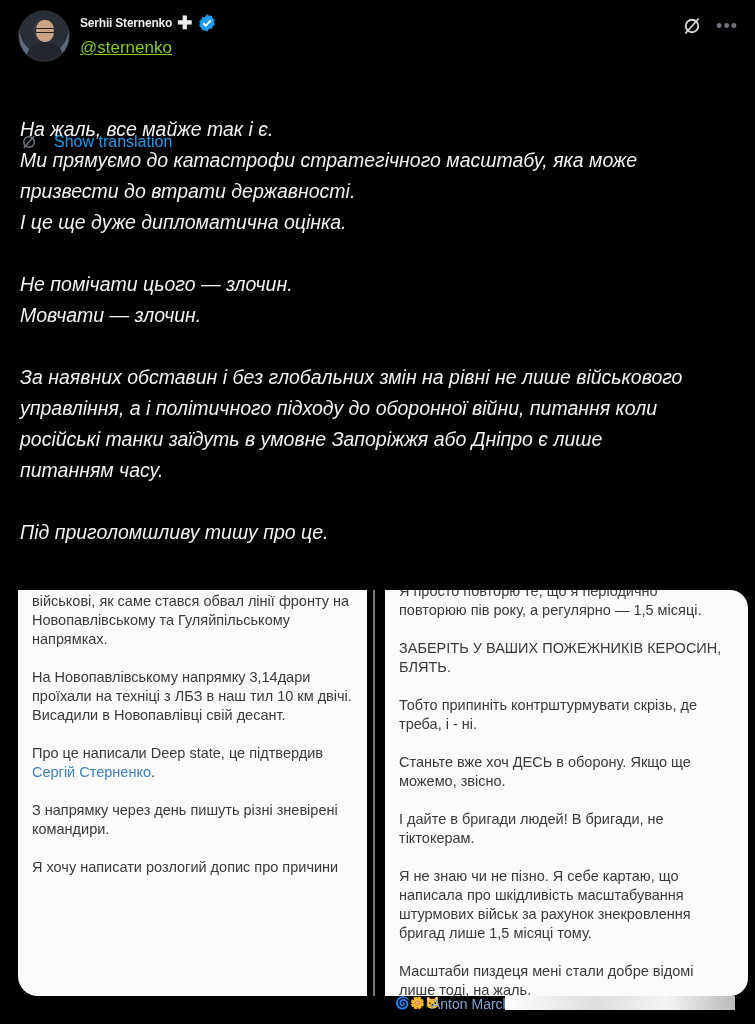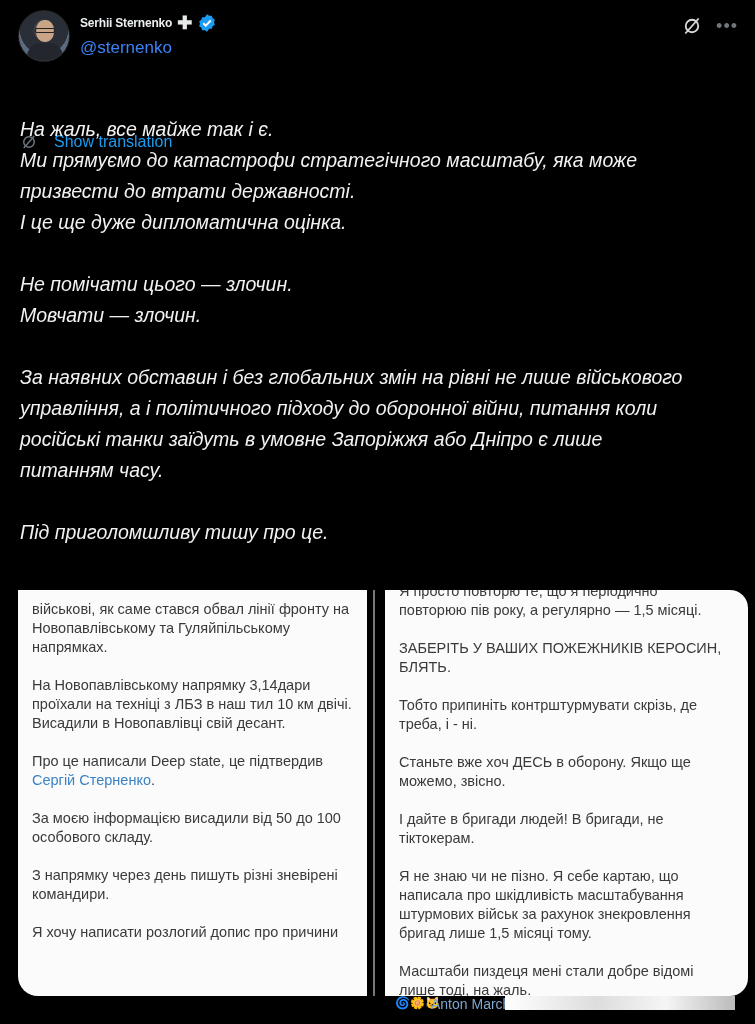--- a/index.html
+++ b/index.html
@@ -10,36 +10,36 @@
   .avatar { position: absolute; left: 0; top: 0; width: 52px; height: 52px; border-radius: 50%;
     background: radial-gradient(circle at 50% 38%, #c9a58a 0 14%, #3a3f47 15% 26%, #2a2e36 27% 60%, #5b6b80 61% 100%);
     border: 1px solid #222; overflow: hidden; }
   .avatar .head { position: absolute; left: 17px; top: 9px; width: 18px; height: 22px; border-radius: 45%; background: #caa487; }
   .avatar .glasses { position: absolute; left: 16px; top: 17px; width: 20px; height: 5px; border: 1.5px solid #222; border-radius: 2px; }
   .avatar .body { position: absolute; left: 8px; top: 32px; width: 36px; height: 24px; border-radius: 14px 14px 0 0; background: #23262c; }
   .name-row { position: absolute; left: 62px; top: 3px; display: flex; align-items: center; gap: 5px; }
   .display-name { font-size: 12px; font-weight: bold; color: #eceff1; letter-spacing: -0.2px; }
   .plus-icon { font-size: 18px; font-weight: bold; color: #e7e9ea; line-height: 1; }
   .verified-icon { width: 20px; height: 20px; }
-  .handle { position: absolute; left: 62px; top: 28px; font-size: 17px; color: #3b82f6; }
+  .handle { position: absolute; left: 62px; top: 28px; font-size: 17px; color: #84cc16; text-decoration: underline; }
   .top-actions { position: absolute; right: 0; top: 6px; display: flex; align-items: center; gap: 14px; }
   .grok-icon { width: 20px; height: 20px; }
   .more-icon { color: #6e767d; font-size: 18px; letter-spacing: 1px; line-height: 1; }
 
   .translate { position: absolute; left: 20px; top: 85px; display: flex; align-items: center; gap: 16px; margin-top: 48px; }
   .translate .globe { width: 18px; height: 18px; }
   .translate-link { color: #1d9bf0; font-size: 16px; }
 
   .post-text { position: absolute; left: 20px; top: 114px; width: 720px; font-size: 19.5px; line-height: 31px; color: #f2f2f2; }
   .post-text .para { margin-bottom: 31px; font-style: italic; }
   .post-text .line { display: block; white-space: nowrap; }
 
   .media { position: absolute; left: 18px; top: 590px; width: 730px; height: 434px; }
   .shot { position: absolute; top: 0; background: #fbfbfb; color: #3a3a3a; font-size: 14.5px; line-height: 19px; overflow: hidden; }
-  .shot.left { left: 0; width: 349px; height: 406px; border-radius: 0 0 0 20px; padding: 10px 10px 0 14px; }
+  .shot.left { left: 0; width: 349px; height: 406px; border-radius: 0 0 0 20px; padding: 2px 10px 0 14px; }
   .shot.right { left: 367px; width: 363px; height: 406px; border-radius: 0 18px 18px 0; padding: 0 20px 0 14px; }
   .divider { position: absolute; left: 349px; top: 0; width: 18px; height: 406px; background: #000; }
   .divider .bar { position: absolute; left: 6px; top: 0; width: 2px; height: 406px; background: #777; }
   .shot .p { margin-bottom: 19px; }
   .shot .line { display: block; white-space: nowrap; }
   .shot .link { color: #3b82c4; }
   .shot .cut-top { margin-top: -8px; }
   .footer-strip { position: absolute; left: 367px; top: 406px; width: 363px; height: 20px; }
   .footer-strip .emojis { position: absolute; left: 10px; top: 0; font-size: 12px; }
   .footer-strip .author { position: absolute; left: 46px; top: 0; color: #7fa6cf; font-size: 14px; }
@@ -113,24 +113,20 @@
     <div class="p">
       <span class="line">На Новопавлівському напрямку 3,14дари</span>
       <span class="line">проїхали на техніці з ЛБЗ в наш тил 10 км двічі.</span>
       <span class="line">Висадили в Новопавлівці свій десант.</span>
     </div>
     <div class="p">
       <span class="line">Про це написали Deep state, це підтвердив</span>
       <span class="line"><span class="link">Сергій Стерненко</span><span>.</span></span>
     </div>
     <div class="p">
-      <span class="line">За моєю інформацією висадили від 50 до 100</span>
-      <span class="line">особового складу.</span>
-    </div>
-    <div class="p">
       <span class="line">З напрямку через день пишуть різні зневірені</span>
       <span class="line">командири.</span>
     </div>
     <div class="p">
       <span class="line">Я хочу написати розлогий допис про причини</span>
 
     </div>
   </div>
 
   <div class="divider">

